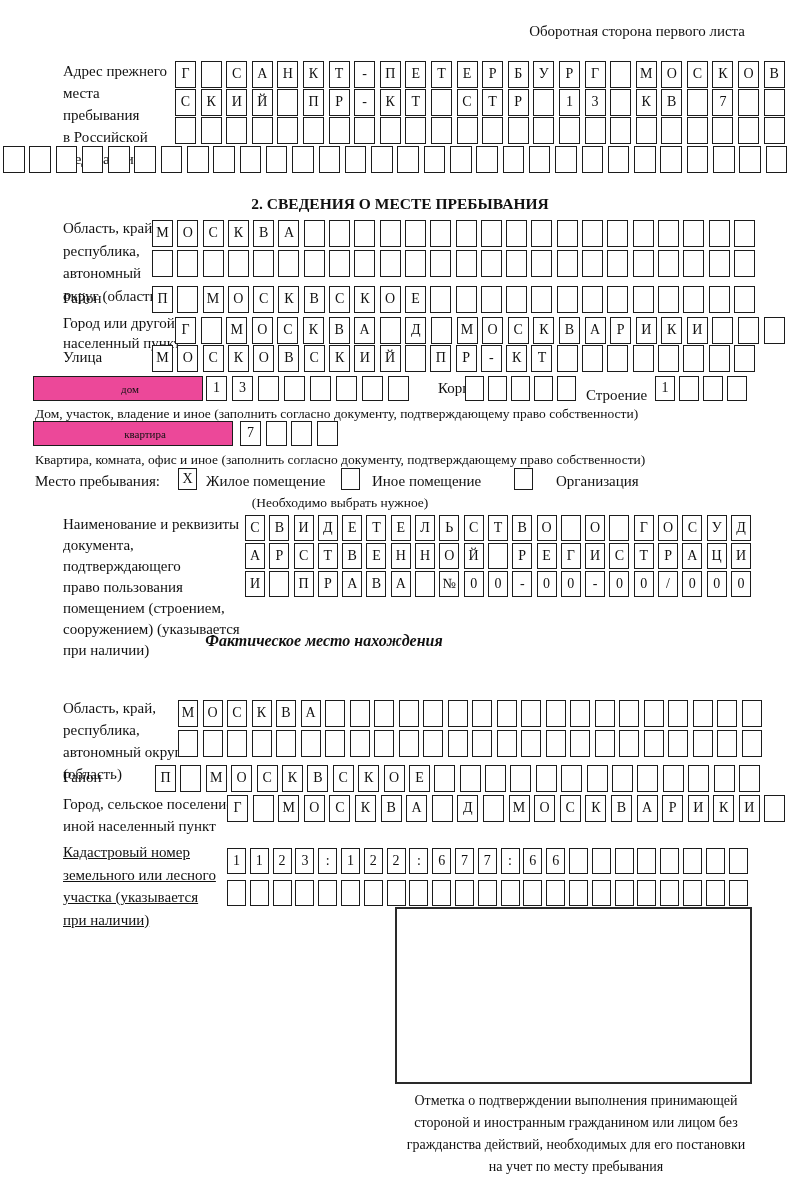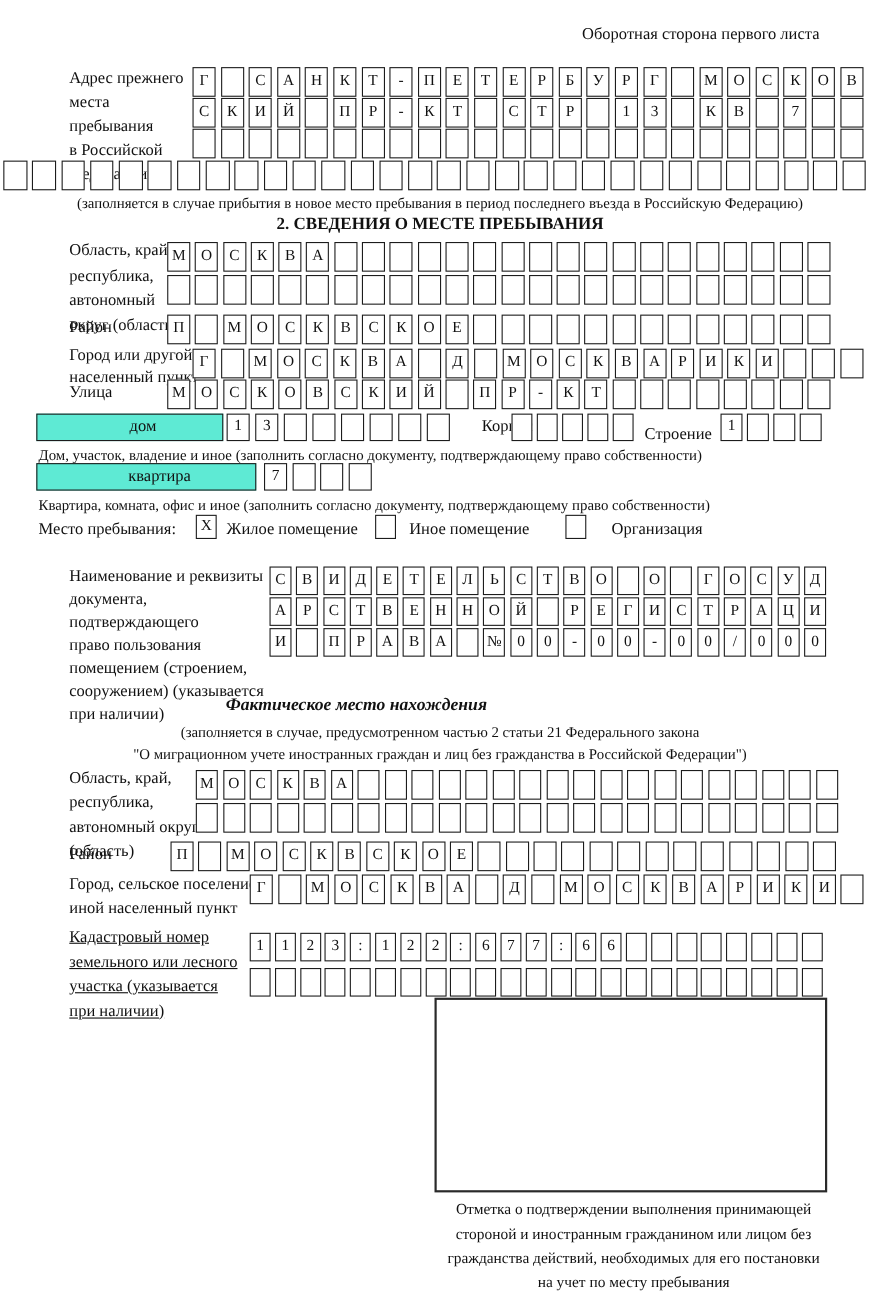--- a/index.html
+++ b/index.html
@@ -13,41 +13,40 @@
   .center{text-align:center;}
   .bold{font-weight:bold;}
   .boxrow{position:absolute;white-space:nowrap;--w:21px;--g:4.3px;--h:27px;}
   .boxrow .cell{
     display:inline-block;box-sizing:border-box;width:var(--w);height:var(--h);
     margin-right:var(--g);border:1.6px solid #1c1c1c;background:#fff;
     text-align:center;font-size:14px;line-height:calc(var(--h) - 3px);
     font-family:"Liberation Serif","DejaVu Serif",serif;overflow:hidden;
   }
   .widebox{
-    position:absolute;box-sizing:border-box;border:1.6px solid #1c1c1c;background:#5eead4;
-    display:flex;align-items:center;justify-content:center;font-size:15px;padding-left:24px;
+    position:absolute;box-sizing:border-box;border:1.6px solid #1c1c1c;background:#ec4899;
+    display:flex;align-items:center;justify-content:center;font-size:11px;padding-left:24px;
   }
   .bigbox{position:absolute;box-sizing:border-box;border:2px solid #2a2a2a;background:#fff;}
 </style>
 </head>
 <body>
 
 <div class="page">
 
   <div class="abs lbl" style="top:20px;right:55px;">Оборотная сторона первого листа</div>
 
   <div class="abs lbl" style="left:63px;top:60px;width:115px;">Адрес прежнего
 места пребывания
 в Российской
 Федерации</div>
   <div class="boxrow" style="left:175px;top:61px;--w:21px;--g:4.6px;"><span class="cell">Г</span><span class="cell">&nbsp;</span><span class="cell">С</span><span class="cell">А</span><span class="cell">Н</span><span class="cell">К</span><span class="cell">Т</span><span class="cell">-</span><span class="cell">П</span><span class="cell">Е</span><span class="cell">Т</span><span class="cell">Е</span><span class="cell">Р</span><span class="cell">Б</span><span class="cell">У</span><span class="cell">Р</span><span class="cell">Г</span><span class="cell">&nbsp;</span><span class="cell">М</span><span class="cell">О</span><span class="cell">С</span><span class="cell">К</span><span class="cell">О</span><span class="cell">В</span></div>
   <div class="boxrow" style="left:175px;top:89px;--w:21px;--g:4.6px;"><span class="cell">С</span><span class="cell">К</span><span class="cell">И</span><span class="cell">Й</span><span class="cell">&nbsp;</span><span class="cell">П</span><span class="cell">Р</span><span class="cell">-</span><span class="cell">К</span><span class="cell">Т</span><span class="cell">&nbsp;</span><span class="cell">С</span><span class="cell">Т</span><span class="cell">Р</span><span class="cell">&nbsp;</span><span class="cell">1</span><span class="cell">3</span><span class="cell">&nbsp;</span><span class="cell">К</span><span class="cell">В</span><span class="cell">&nbsp;</span><span class="cell">7</span><span class="cell">&nbsp;</span><span class="cell">&nbsp;</span></div>
   <div class="boxrow" style="left:175px;top:117px;--w:21px;--g:4.6px;"><span class="cell">&nbsp;</span><span class="cell">&nbsp;</span><span class="cell">&nbsp;</span><span class="cell">&nbsp;</span><span class="cell">&nbsp;</span><span class="cell">&nbsp;</span><span class="cell">&nbsp;</span><span class="cell">&nbsp;</span><span class="cell">&nbsp;</span><span class="cell">&nbsp;</span><span class="cell">&nbsp;</span><span class="cell">&nbsp;</span><span class="cell">&nbsp;</span><span class="cell">&nbsp;</span><span class="cell">&nbsp;</span><span class="cell">&nbsp;</span><span class="cell">&nbsp;</span><span class="cell">&nbsp;</span><span class="cell">&nbsp;</span><span class="cell">&nbsp;</span><span class="cell">&nbsp;</span><span class="cell">&nbsp;</span><span class="cell">&nbsp;</span><span class="cell">&nbsp;</span></div>
   <div class="boxrow" style="left:3px;top:146px;--w:21.5px;--g:4.8px;"><span class="cell">&nbsp;</span><span class="cell">&nbsp;</span><span class="cell">&nbsp;</span><span class="cell">&nbsp;</span><span class="cell">&nbsp;</span><span class="cell">&nbsp;</span><span class="cell">&nbsp;</span><span class="cell">&nbsp;</span><span class="cell">&nbsp;</span><span class="cell">&nbsp;</span><span class="cell">&nbsp;</span><span class="cell">&nbsp;</span><span class="cell">&nbsp;</span><span class="cell">&nbsp;</span><span class="cell">&nbsp;</span><span class="cell">&nbsp;</span><span class="cell">&nbsp;</span><span class="cell">&nbsp;</span><span class="cell">&nbsp;</span><span class="cell">&nbsp;</span><span class="cell">&nbsp;</span><span class="cell">&nbsp;</span><span class="cell">&nbsp;</span><span class="cell">&nbsp;</span><span class="cell">&nbsp;</span><span class="cell">&nbsp;</span><span class="cell">&nbsp;</span><span class="cell">&nbsp;</span><span class="cell">&nbsp;</span><span class="cell">&nbsp;</span></div>
-  <div class="abs note center" style="left:0;top:175px;width:800px;">(заполняется в случае прибытия в новое место пребывания в период последнего въезда в Российскую Федерацию)</div>
 
   <div class="abs bold center" style="left:0;top:195px;width:800px;font-size:15.5px;">2. СВЕДЕНИЯ О МЕСТЕ ПРЕБЫВАНИЯ</div>
 
   <div class="abs lbl" style="left:63px;top:217px;width:120px;line-height:22.5px;">Область, край,
 республика,
 автономный
 округ (область)</div>
   <div class="boxrow" style="left:152px;top:220px;--w:21px;--g:4.3px;"><span class="cell">М</span><span class="cell">О</span><span class="cell">С</span><span class="cell">К</span><span class="cell">В</span><span class="cell">А</span><span class="cell">&nbsp;</span><span class="cell">&nbsp;</span><span class="cell">&nbsp;</span><span class="cell">&nbsp;</span><span class="cell">&nbsp;</span><span class="cell">&nbsp;</span><span class="cell">&nbsp;</span><span class="cell">&nbsp;</span><span class="cell">&nbsp;</span><span class="cell">&nbsp;</span><span class="cell">&nbsp;</span><span class="cell">&nbsp;</span><span class="cell">&nbsp;</span><span class="cell">&nbsp;</span><span class="cell">&nbsp;</span><span class="cell">&nbsp;</span><span class="cell">&nbsp;</span><span class="cell">&nbsp;</span></div>
   <div class="boxrow" style="left:152px;top:250px;--w:21px;--g:4.3px;"><span class="cell">&nbsp;</span><span class="cell">&nbsp;</span><span class="cell">&nbsp;</span><span class="cell">&nbsp;</span><span class="cell">&nbsp;</span><span class="cell">&nbsp;</span><span class="cell">&nbsp;</span><span class="cell">&nbsp;</span><span class="cell">&nbsp;</span><span class="cell">&nbsp;</span><span class="cell">&nbsp;</span><span class="cell">&nbsp;</span><span class="cell">&nbsp;</span><span class="cell">&nbsp;</span><span class="cell">&nbsp;</span><span class="cell">&nbsp;</span><span class="cell">&nbsp;</span><span class="cell">&nbsp;</span><span class="cell">&nbsp;</span><span class="cell">&nbsp;</span><span class="cell">&nbsp;</span><span class="cell">&nbsp;</span><span class="cell">&nbsp;</span><span class="cell">&nbsp;</span></div>
 
@@ -73,34 +72,33 @@
   <div class="boxrow" style="left:240px;top:421px;--w:21px;--g:4.5px;--h:25px;"><span class="cell">7</span><span class="cell">&nbsp;</span><span class="cell">&nbsp;</span><span class="cell">&nbsp;</span></div>
   <div class="abs note" style="left:35px;top:450px;">Квартира, комната, офис и иное (заполнить согласно документу, подтверждающему право собственности)</div>
 
   <div class="abs lbl" style="left:35px;top:470px;">Место пребывания:</div>
   <div class="boxrow" style="left:178px;top:468px;--w:19px;--g:0px;--h:22px;"><span class="cell">X</span></div>
   <div class="abs lbl" style="left:206px;top:470px;">Жилое помещение</div>
   <div class="boxrow" style="left:341px;top:468px;--w:19px;--g:0px;--h:22px;"><span class="cell">&nbsp;</span></div>
   <div class="abs lbl" style="left:372px;top:470px;">Иное помещение</div>
   <div class="boxrow" style="left:514px;top:468px;--w:19px;--g:0px;--h:22px;"><span class="cell">&nbsp;</span></div>
   <div class="abs lbl" style="left:556px;top:470px;">Организация</div>
+  <div class="abs note center" style="left:155px;top:493px;width:370px;">(Необходимо выбрать нужное)</div>
 
   <div class="abs lbl" style="left:63px;top:514px;width:185px;line-height:21px;">Наименование и реквизиты
 документа, подтверждающего
 право пользования
 помещением (строением,
 сооружением) (указывается
 при наличии)</div>
   <div class="boxrow" style="left:245px;top:515px;--w:20px;--g:4.3px;--h:26px;"><span class="cell">С</span><span class="cell">В</span><span class="cell">И</span><span class="cell">Д</span><span class="cell">Е</span><span class="cell">Т</span><span class="cell">Е</span><span class="cell">Л</span><span class="cell">Ь</span><span class="cell">С</span><span class="cell">Т</span><span class="cell">В</span><span class="cell">О</span><span class="cell">&nbsp;</span><span class="cell">О</span><span class="cell">&nbsp;</span><span class="cell">Г</span><span class="cell">О</span><span class="cell">С</span><span class="cell">У</span><span class="cell">Д</span></div>
   <div class="boxrow" style="left:245px;top:543px;--w:20px;--g:4.3px;--h:26px;"><span class="cell">А</span><span class="cell">Р</span><span class="cell">С</span><span class="cell">Т</span><span class="cell">В</span><span class="cell">Е</span><span class="cell">Н</span><span class="cell">Н</span><span class="cell">О</span><span class="cell">Й</span><span class="cell">&nbsp;</span><span class="cell">Р</span><span class="cell">Е</span><span class="cell">Г</span><span class="cell">И</span><span class="cell">С</span><span class="cell">Т</span><span class="cell">Р</span><span class="cell">А</span><span class="cell">Ц</span><span class="cell">И</span></div>
   <div class="boxrow" style="left:245px;top:571px;--w:20px;--g:4.3px;--h:26px;"><span class="cell">И</span><span class="cell">&nbsp;</span><span class="cell">П</span><span class="cell">Р</span><span class="cell">А</span><span class="cell">В</span><span class="cell">А</span><span class="cell">&nbsp;</span><span class="cell">№</span><span class="cell">0</span><span class="cell">0</span><span class="cell">-</span><span class="cell">0</span><span class="cell">0</span><span class="cell">-</span><span class="cell">0</span><span class="cell">0</span><span class="cell">/</span><span class="cell">0</span><span class="cell">0</span><span class="cell">0</span></div>
 
   <div class="abs bold center" style="left:0;top:632px;width:648px;font-size:16px;font-style:italic;">Фактическое место нахождения</div>
-  <div class="abs note center" style="left:0;top:656px;width:800px;white-space:pre-line;line-height:19.5px;">(заполняется в случае, предусмотренном частью 2 статьи 21 Федерального закона
-"О миграционном учете иностранных граждан и лиц без гражданства в Российской Федерации")</div>
 
   <div class="abs lbl" style="left:63px;top:697px;width:140px;">Область, край,
 республика,
 автономный округ
 (область)</div>
   <div class="boxrow" style="left:178px;top:700px;--w:20px;--g:4.5px;"><span class="cell">М</span><span class="cell">О</span><span class="cell">С</span><span class="cell">К</span><span class="cell">В</span><span class="cell">А</span><span class="cell">&nbsp;</span><span class="cell">&nbsp;</span><span class="cell">&nbsp;</span><span class="cell">&nbsp;</span><span class="cell">&nbsp;</span><span class="cell">&nbsp;</span><span class="cell">&nbsp;</span><span class="cell">&nbsp;</span><span class="cell">&nbsp;</span><span class="cell">&nbsp;</span><span class="cell">&nbsp;</span><span class="cell">&nbsp;</span><span class="cell">&nbsp;</span><span class="cell">&nbsp;</span><span class="cell">&nbsp;</span><span class="cell">&nbsp;</span><span class="cell">&nbsp;</span><span class="cell">&nbsp;</span></div>
   <div class="boxrow" style="left:178px;top:730px;--w:20px;--g:4.5px;"><span class="cell">&nbsp;</span><span class="cell">&nbsp;</span><span class="cell">&nbsp;</span><span class="cell">&nbsp;</span><span class="cell">&nbsp;</span><span class="cell">&nbsp;</span><span class="cell">&nbsp;</span><span class="cell">&nbsp;</span><span class="cell">&nbsp;</span><span class="cell">&nbsp;</span><span class="cell">&nbsp;</span><span class="cell">&nbsp;</span><span class="cell">&nbsp;</span><span class="cell">&nbsp;</span><span class="cell">&nbsp;</span><span class="cell">&nbsp;</span><span class="cell">&nbsp;</span><span class="cell">&nbsp;</span><span class="cell">&nbsp;</span><span class="cell">&nbsp;</span><span class="cell">&nbsp;</span><span class="cell">&nbsp;</span><span class="cell">&nbsp;</span><span class="cell">&nbsp;</span></div>
 
   <div class="abs lbl" style="left:63px;top:766px;">Район</div>
   <div class="boxrow" style="left:155px;top:765px;--w:21px;--g:4.4px;"><span class="cell">П</span><span class="cell">&nbsp;</span><span class="cell">М</span><span class="cell">О</span><span class="cell">С</span><span class="cell">К</span><span class="cell">В</span><span class="cell">С</span><span class="cell">К</span><span class="cell">О</span><span class="cell">Е</span><span class="cell">&nbsp;</span><span class="cell">&nbsp;</span><span class="cell">&nbsp;</span><span class="cell">&nbsp;</span><span class="cell">&nbsp;</span><span class="cell">&nbsp;</span><span class="cell">&nbsp;</span><span class="cell">&nbsp;</span><span class="cell">&nbsp;</span><span class="cell">&nbsp;</span><span class="cell">&nbsp;</span><span class="cell">&nbsp;</span><span class="cell">&nbsp;</span></div>

